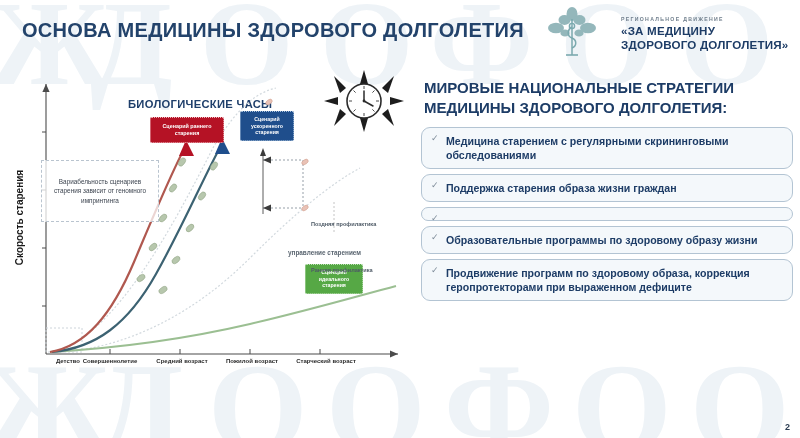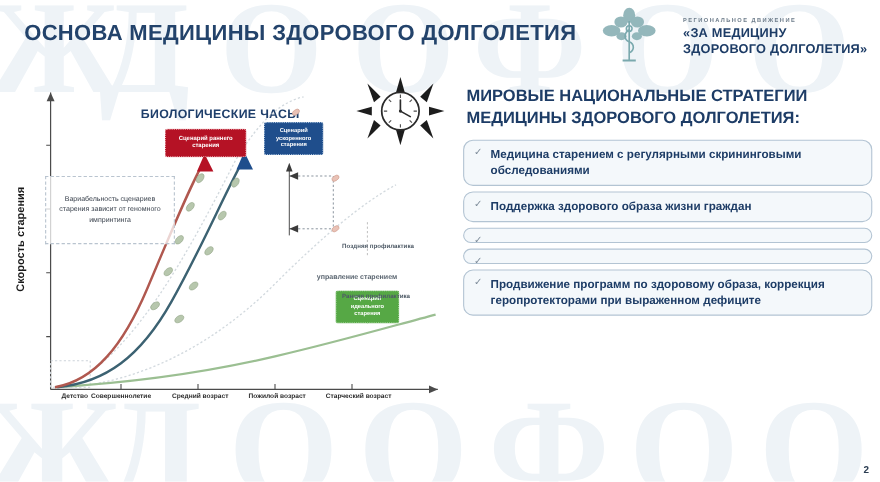--- a/index.html
+++ b/index.html
@@ -423,27 +423,28 @@
 
   <div class="strat-panel">
     <div class="strat-heading">МИРОВЫЕ НАЦИОНАЛЬНЫЕ СТРАТЕГИИ МЕДИЦИНЫ ЗДОРОВОГО ДОЛГОЛЕТИЯ:</div>
 
     <div class="strat-item">
       <span class="strat-check">✓</span>
       <span>Медицина старением с регулярными скрининговыми обследованиями</span>
     </div>
     <div class="strat-item">
       <span class="strat-check">✓</span>
-      <span>Поддержка здорового образа жизни граждан</span>
+      <span>Поддержка старения образа жизни граждан</span>
     </div>
     <div class="strat-item">
       <span class="strat-check">✓</span>
     </div>
     <div class="strat-item">
       <span class="strat-check">✓</span>
+      <span>Образовательные программы по здоровому образу жизни</span>
     </div>
     <div class="strat-item">
       <span class="strat-check">✓</span>
       <span>Продвижение программ по здоровому образа, коррекция геропротекторами при выраженном дефиците</span>
     </div>
   </div>
 
   <div class="page-num">2</div>
 
 </div>

